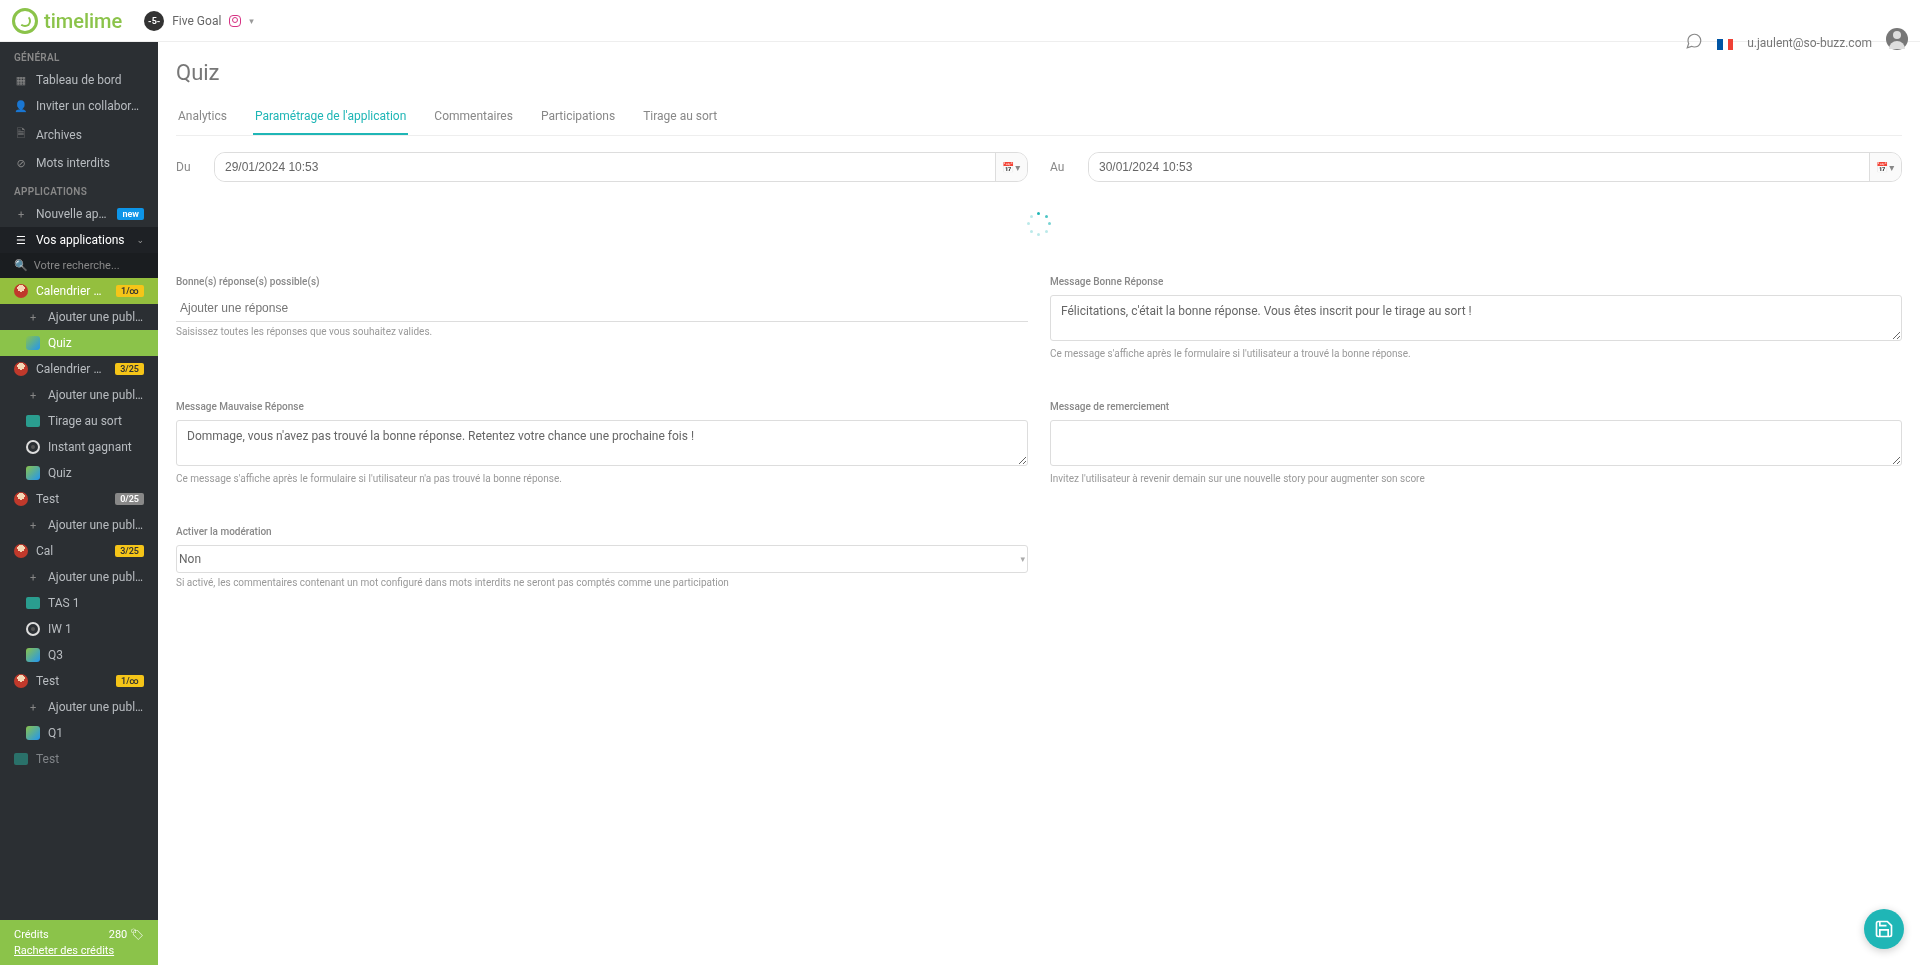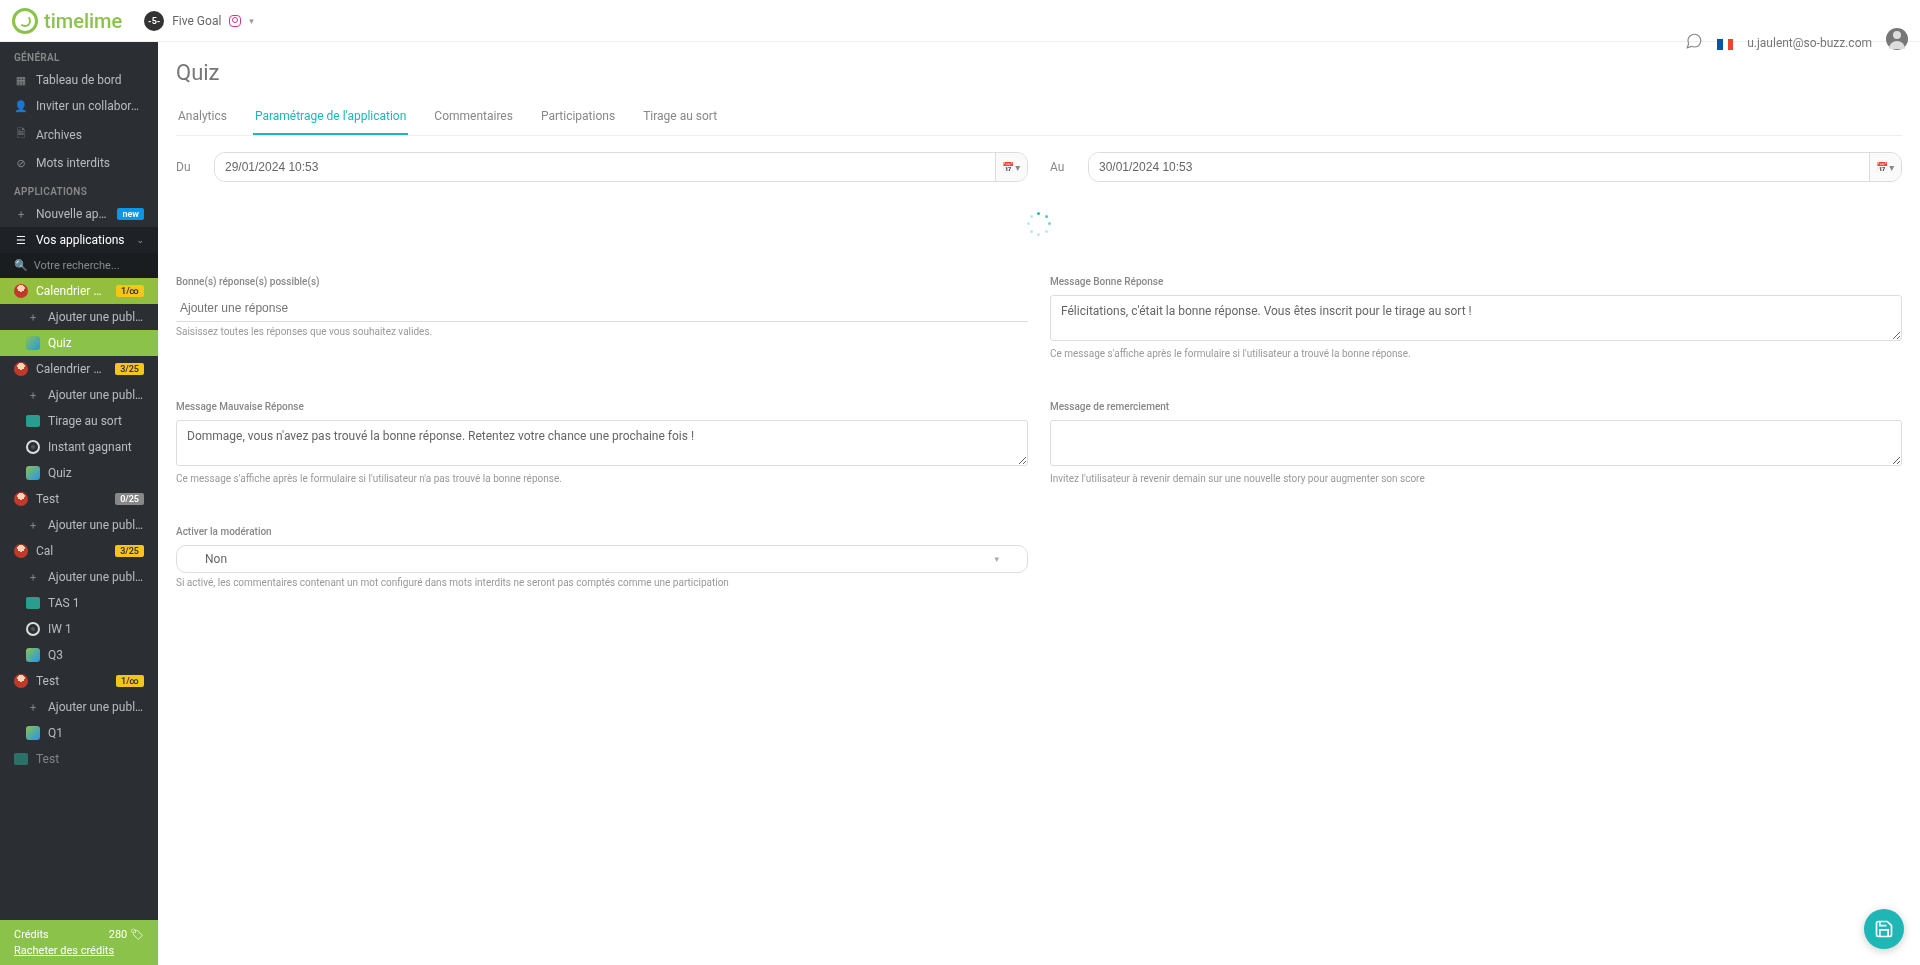--- a/index.html
+++ b/index.html
@@ -66,21 +66,21 @@
 .field-inline { display: flex; align-items: center; gap: 10px; }
 .field-inline .lbl { width: 28px; color: #888; font-size: 12px; }
 .dt-wrap { flex: 1; display: flex; border: 1px solid #ddd; border-radius: 11px; overflow: hidden; }
 .dt-wrap input { flex: 1; border: none; padding: 7px 10px; font-size: 12px; outline: none; color: #666; }
 .dt-btn { width: 32px; border-left: 1px solid #ddd; background: #fafafa; display: flex; align-items: center; justify-content: center; color: #888; cursor: pointer; font-size: 10px; }
 
 .section-title { font-size: 10px; color: #888; font-weight: 500; margin-bottom: 8px; }
 .input-line { border: none; border-bottom: 1px solid #ddd; padding: 6px 4px; width: 100%; font-size: 12px; outline: none; color: #666; }
 .textarea { width: 100%; border: 1px solid #ddd; border-radius: 3px; padding: 8px 10px; font-size: 12px; color: #666; resize: vertical; min-height: 34px; font-family: inherit; outline: none; }
 .help { font-size: 10px; color: #999; margin-top: 4px; }
-.select { width: 100%; border: 1px solid #ddd; border-radius: 10px; padding: 6px 28px; font-size: 12px; color: #666; background: #fff; display: flex; justify-content: space-between; align-items: center; cursor: pointer; }
+.select { width: 100%; border: 1px solid #ddd; border-radius: 3px; padding: 6px 2px; font-size: 12px; color: #666; background: #fff; display: flex; justify-content: space-between; align-items: center; cursor: pointer; }
 
 .spinner { width: 24px; height: 24px; margin: 30px auto 40px; position: relative; }
 .spinner span { position: absolute; width: 3px; height: 3px; background: #1fb6b6; border-radius: 50%; opacity: 0.3; }
 .spinner span:nth-child(1){top:0;left:10px;opacity:1;}
 .spinner span:nth-child(2){top:3px;left:18px;opacity:0.8;}
 .spinner span:nth-child(3){top:10px;left:21px;opacity:0.6;}
 .spinner span:nth-child(4){top:18px;left:18px;}
 .spinner span:nth-child(5){top:21px;left:10px;}
 .spinner span:nth-child(6){top:18px;left:3px;}
 .spinner span:nth-child(7){top:10px;left:0;}

